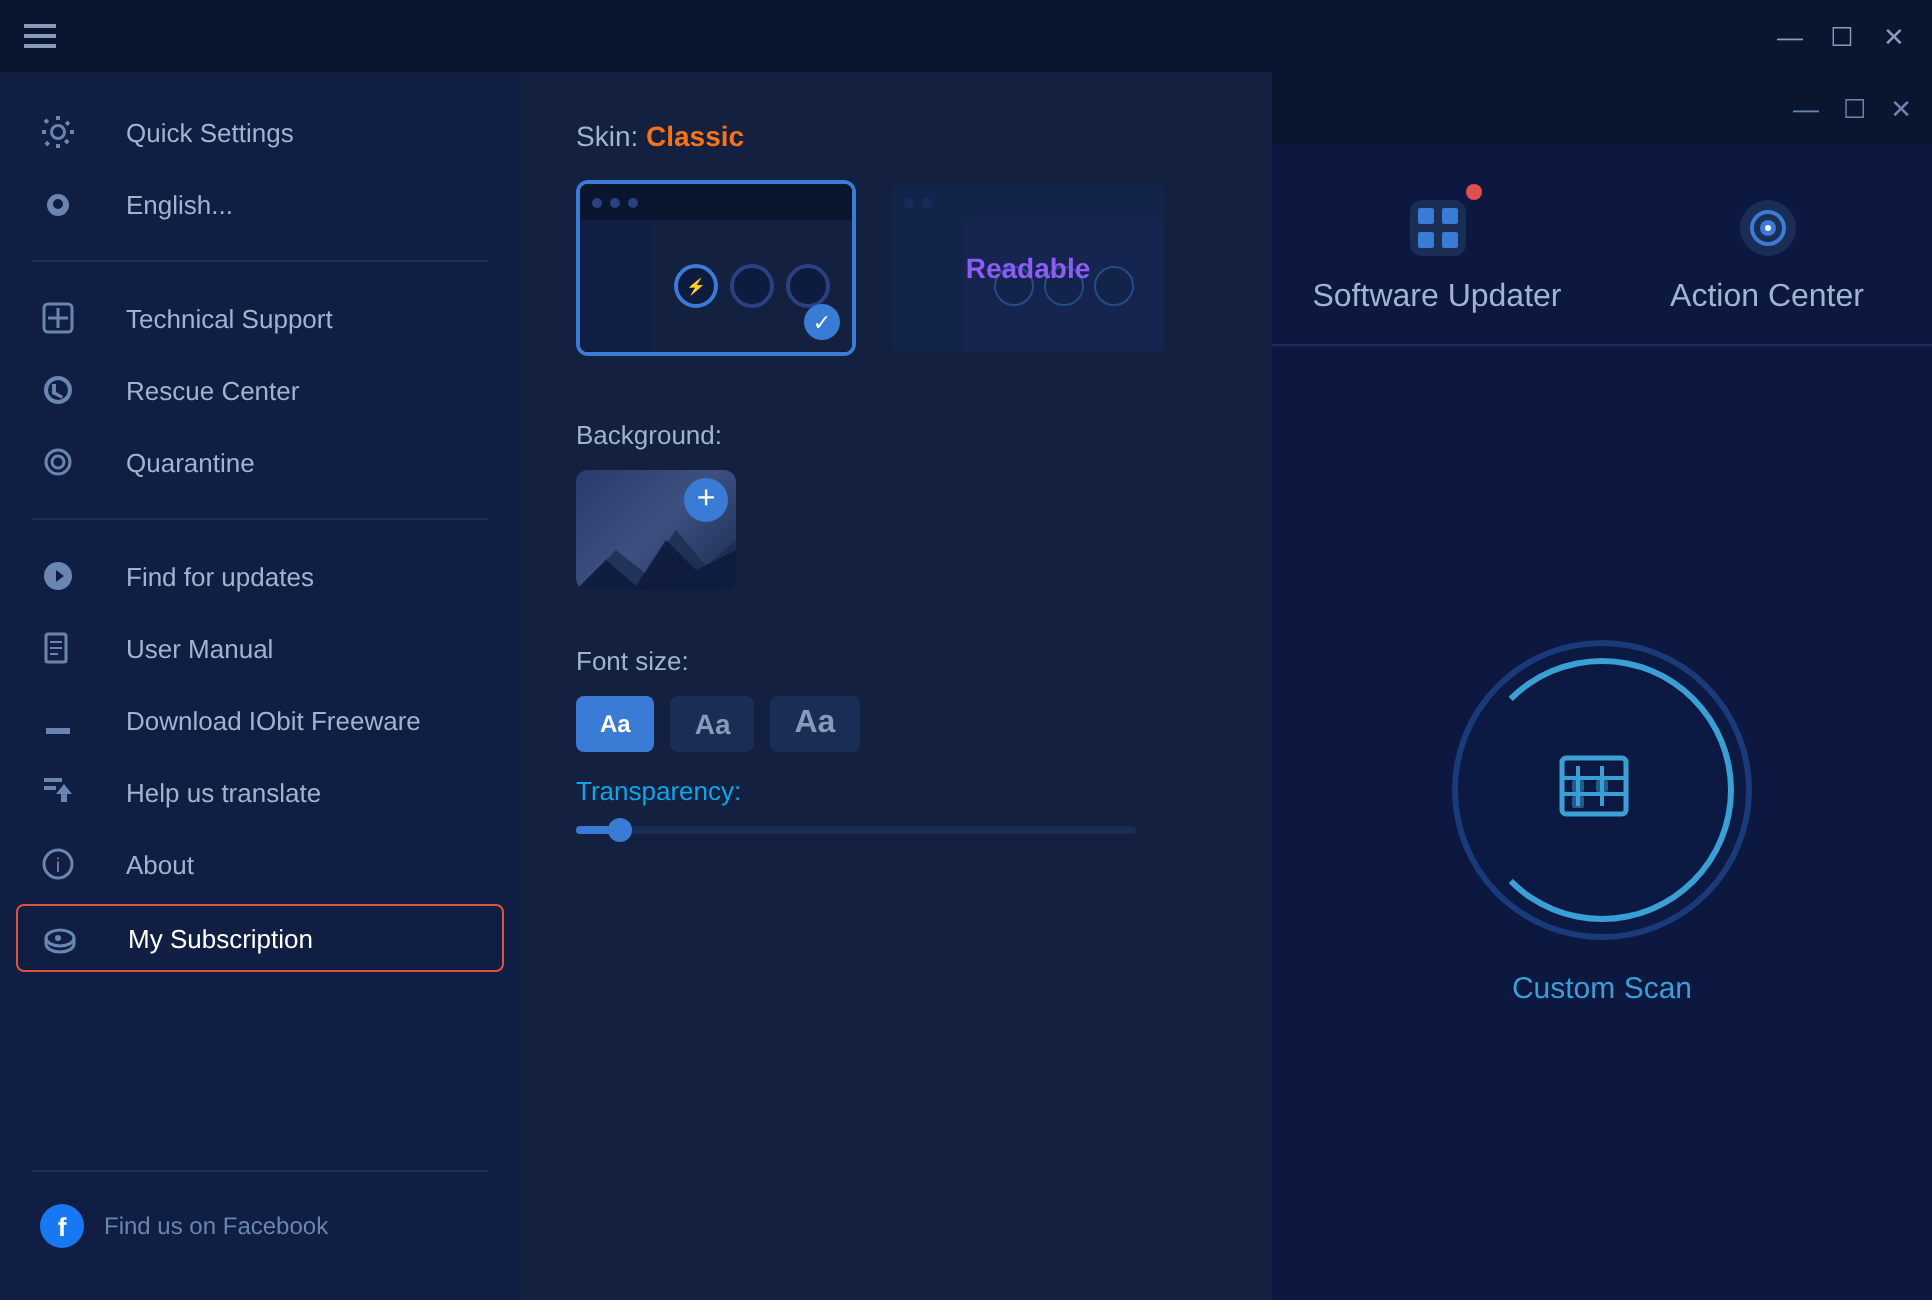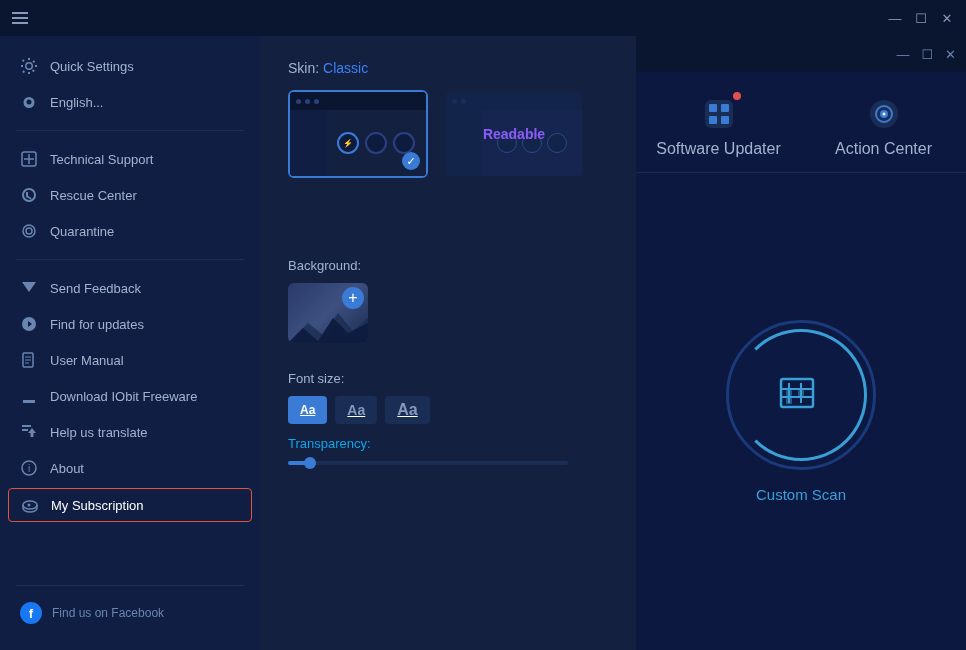--- a/index.html
+++ b/index.html
@@ -84,21 +84,21 @@
       padding: 4px 0;
     }
     .sidebar-divider {
       height: 1px;
       background: #1e2d50;
       margin: 6px 16px;
     }
     .sidebar-item {
       display: flex;
       align-items: center;
-      gap: 12px;
+      gap: 25px;
       padding: 9px 20px;
       cursor: pointer;
       color: #a0b4d0;
       font-size: 13px;
       transition: background 0.2s;
     }
     .sidebar-item.active {
       border: 1.5px solid #e0523a;
       border-radius: 4px;
       margin: 2px 8px;
@@ -152,22 +152,22 @@
       padding: 24px 28px;
       overflow-y: auto;
     }
 
     .skin-label {
       font-size: 14px;
       color: #a0b4d0;
       margin-bottom: 14px;
     }
     .skin-label strong {
-      color: #3b82f6;
-      font-weight: 400;
+      color: #f97316;
+      font-weight: 700;
     }
 
     .skin-options {
       display: flex;
       gap: 16px;
       margin-bottom: 32px;
     }
     .skin-thumb {
       width: 140px;
       height: 88px;
@@ -236,21 +236,20 @@
       justify-content: center;
       color: #8b5cf6;
       font-size: 14px;
       font-weight: 700;
     }
 
     .settings-row {
       display: flex;
       gap: 48px;
       margin-bottom: 28px;
-      margin-top: 48px;
     }
 
     .setting-group {
       display: flex;
       flex-direction: column;
       gap: 10px;
     }
     .setting-label {
       font-size: 13px;
       color: #a0b4d0;
@@ -317,21 +316,20 @@
       right: 10px;
       color: #8899bb;
       pointer-events: none;
       font-size: 10px;
     }
 
     
     .font-size-options {
       display: flex;
       gap: 8px;
-      text-decoration: underline;
     }
     .font-size-btn {
       padding: 5px 12px;
       border-radius: 4px;
       border: none;
       cursor: pointer;
       font-weight: 600;
       background: #1a2d55;
       color: #8899bb;
     }
@@ -560,28 +558,20 @@
               <circle cx="8" cy="8" r="3" fill="none" stroke="currentColor" stroke-width="1.5"></circle>
             </svg>
           </div>
           <span>Quarantine</span>
         </div>
       </div>
 
       <div class="sidebar-divider"></div>
 
       <div class="sidebar-section">
-        <div class="sidebar-item">
-          <div class="sidebar-icon">
-            <svg width="16" height="16" viewBox="0 0 16 16" fill="currentColor">
-              <path d="M1 2h14l-7 10L1 2zm7 7L3.5 3.5h9L8 9z"></path>
-            </svg>
-          </div>
-          <span>Send Feedback</span>
-        </div>
 
         <div class="sidebar-item">
           <div class="sidebar-icon">
             <svg width="16" height="16" viewBox="0 0 16 16" fill="currentColor">
               <path d="M8 1a7 7 0 100 14A7 7 0 008 1zm-1 4l4 3-4 3V5z"></path>
             </svg>
           </div>
           <span>Find for updates</span>
         </div>
 

